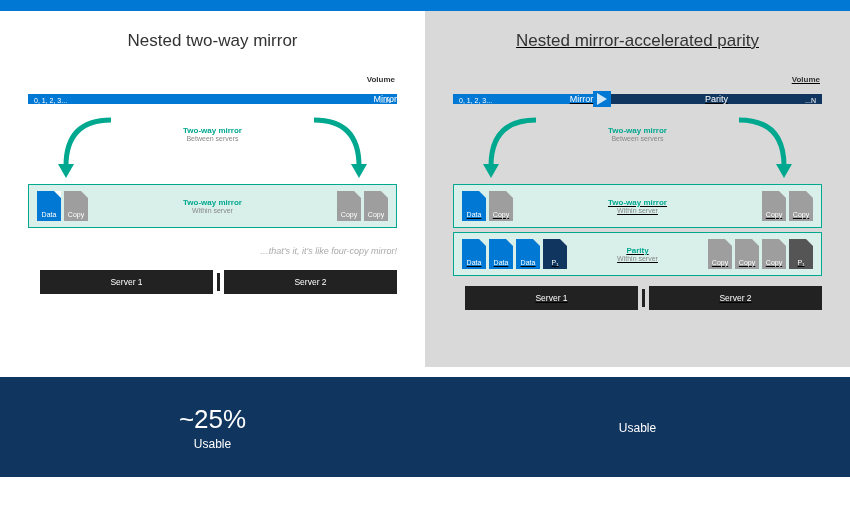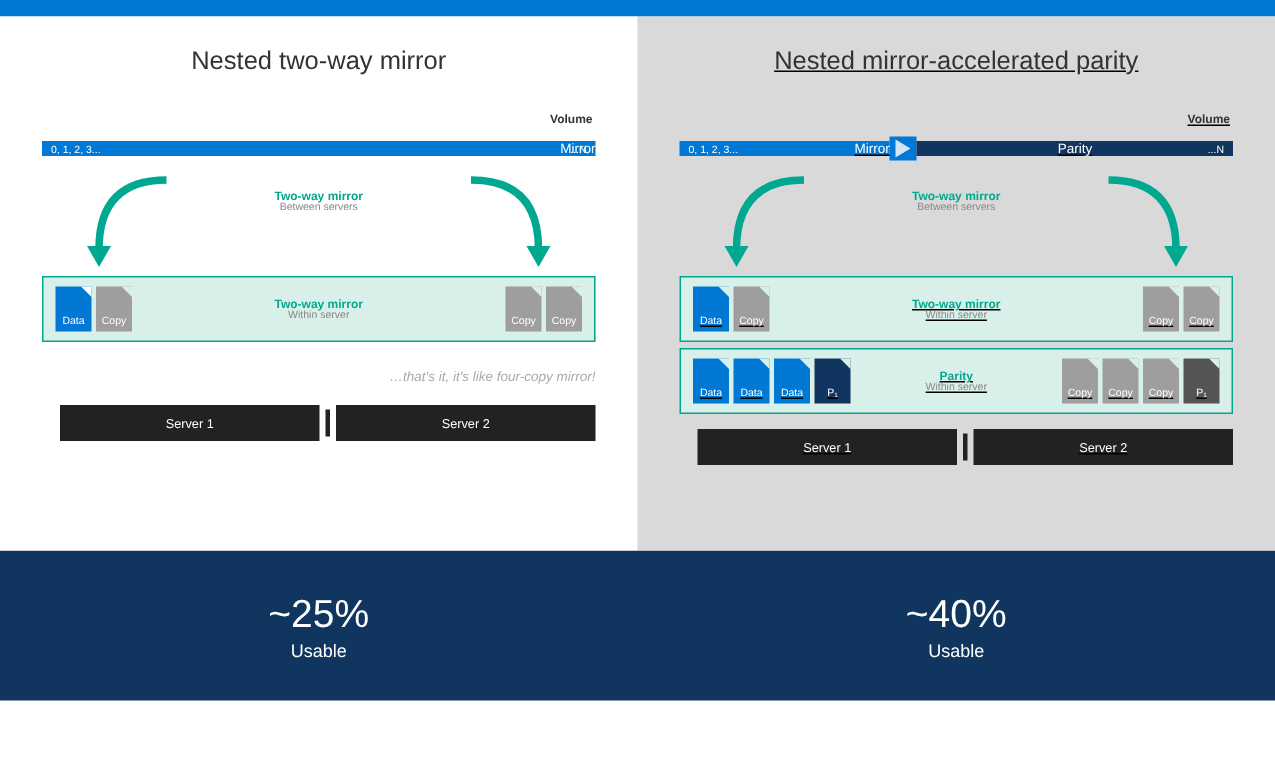--- a/index.html
+++ b/index.html
@@ -38,21 +38,21 @@
   .b-dark .fold { border-color: transparent #d9f0ea transparent transparent; }
   .b-dgray { background: #555; }
   .b-dgray .fold { border-color: transparent #d9f0ea transparent transparent; }
   .strip-mid { flex: 1; text-align: center; }
   .strip-mid .t1 { font-size: 8px; font-weight: 600; color: #00a88f; }
   .strip-mid .t2 { font-size: 7px; color: #888; }
   .quote { text-align: right; font-style: italic; font-size: 9px; color: #aaa; margin: 18px 0 14px 0; }
   .servers { display: flex; gap: 4px; align-items: center; justify-content: center; margin-top: 6px; padding-left: 12px; }
   .server { background: #222; color: #fff; height: 24px; flex: 1; display: flex; align-items: center; justify-content: center; font-size: 8.5px; }
   .sep { width: 3px; height: 18px; background: #222; }
-  .footer { height: 100px; background: #10355e; display: flex; }
+  .footer { height: 100px; background: #10355e; display: flex; margin-top: 10px; }
   .foot-cell { flex: 1; display: flex; flex-direction: column; align-items: center; justify-content: center; color: #fff; }
   .pct { font-size: 26px; font-weight: 300; }
   .usable { font-size: 12px; font-weight: 300; margin-top: 2px; }
 </style>
 </head>
 <body>
 
 <div class="canvas">
   <div class="topbar"></div>
   <div class="panels">
@@ -231,17 +231,16 @@
     </div>
 
   </div>
 
   <div class="footer">
     <div class="foot-cell">
       <div class="pct">~25%</div>
       <div class="usable">Usable</div>
     </div>
     <div class="foot-cell">
-      <div class="pct">~40%</div>
       <div class="usable">Usable</div>
     </div>
   </div>
 </div>
 
 </body></html>

